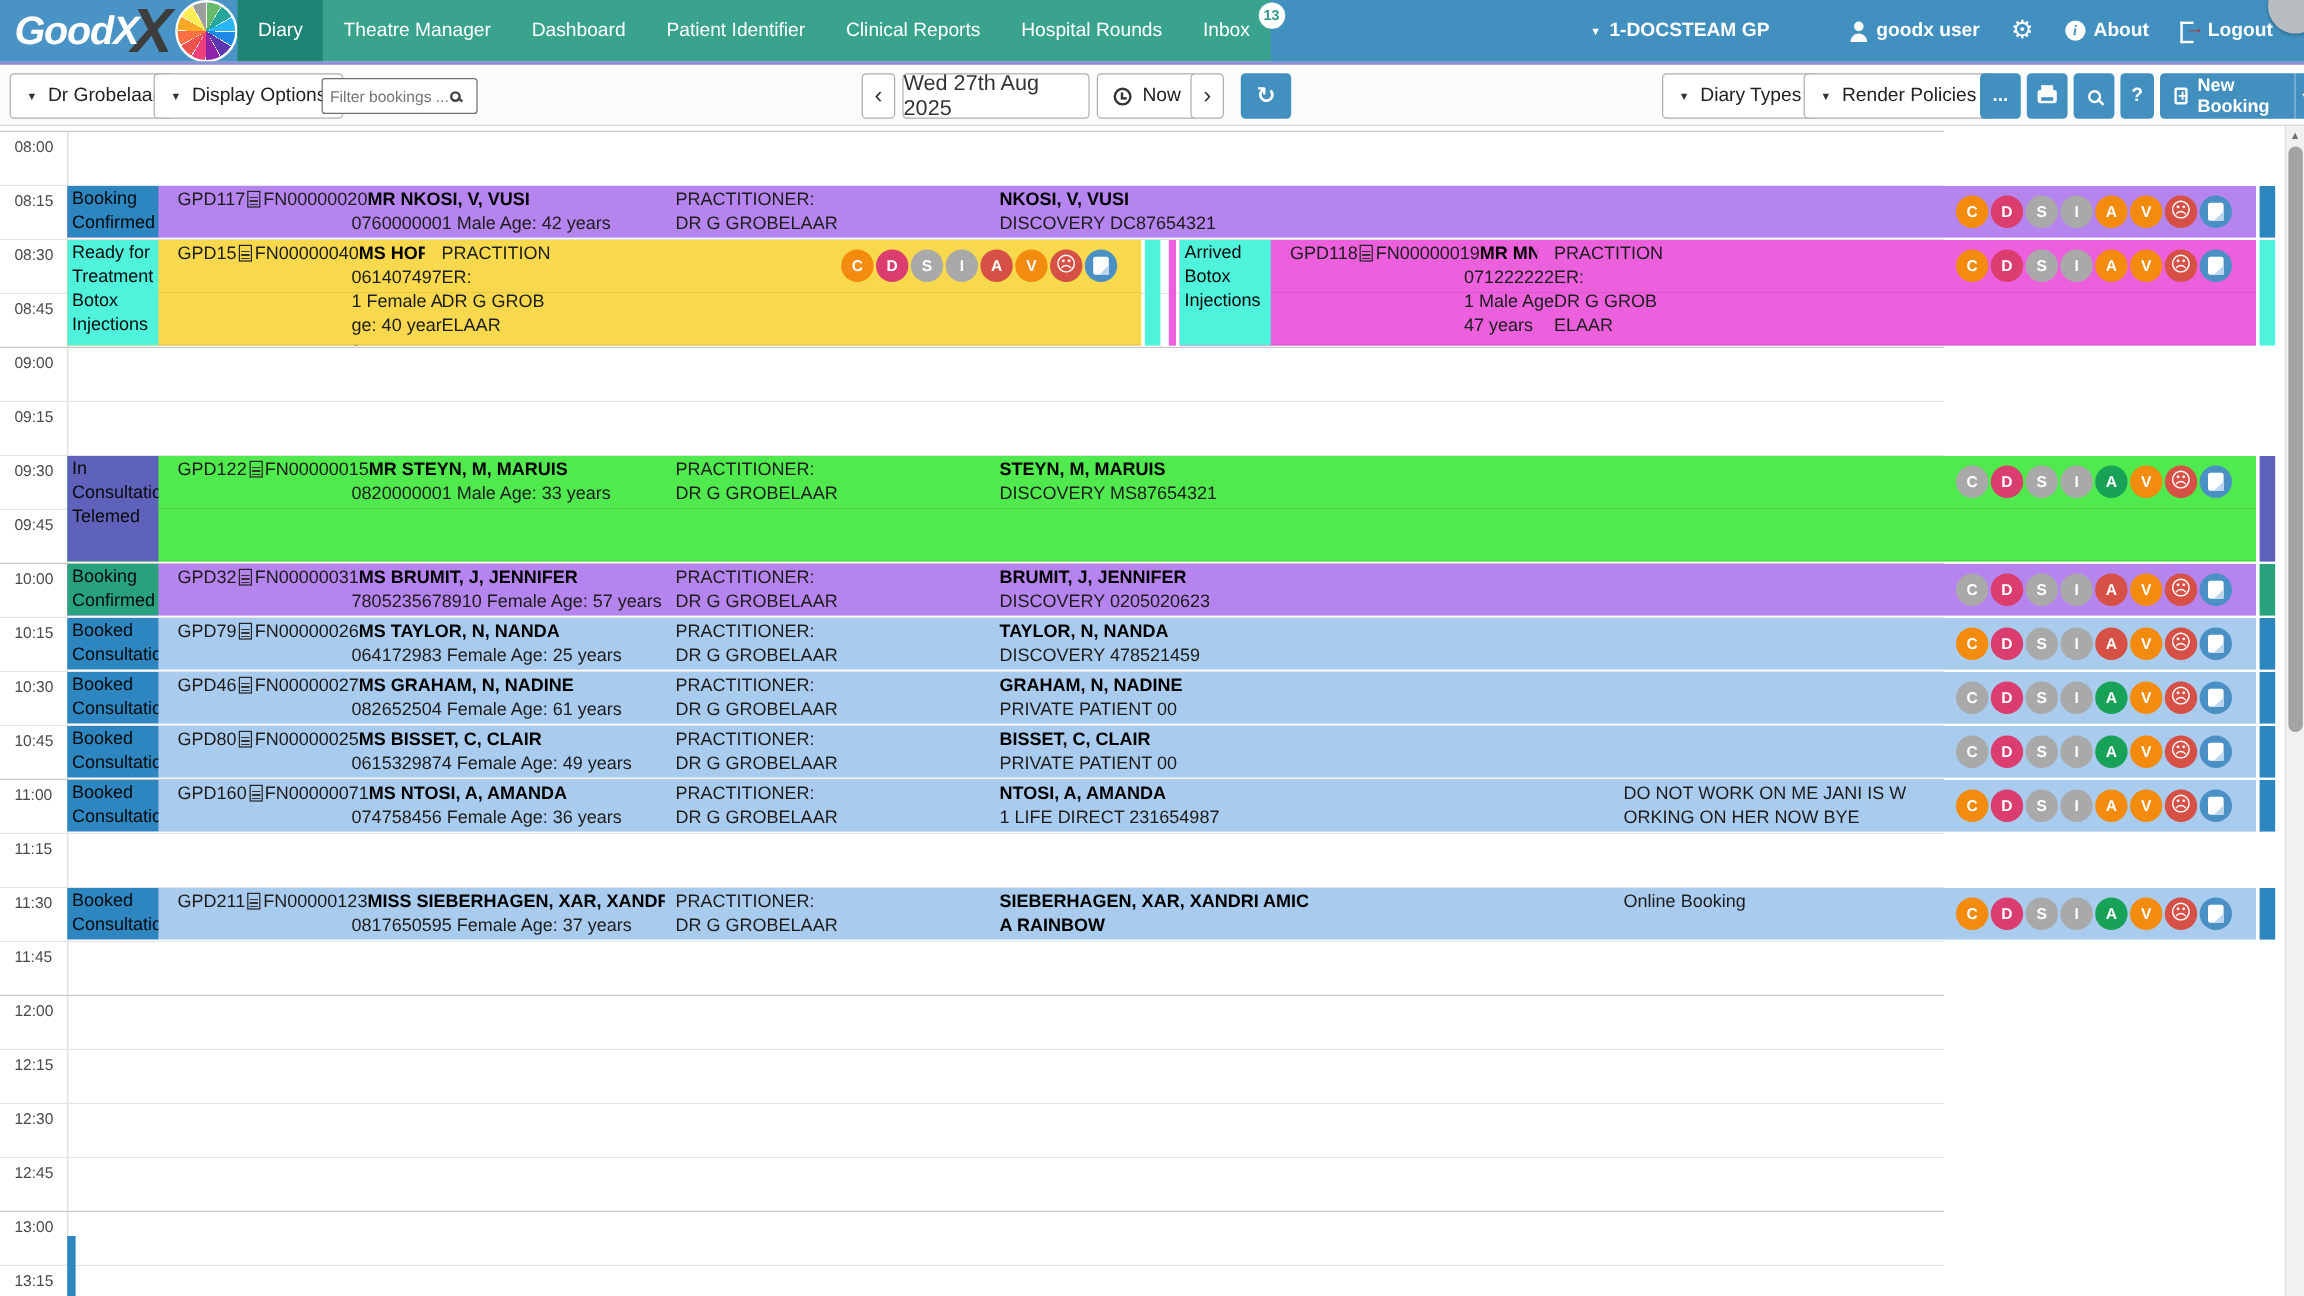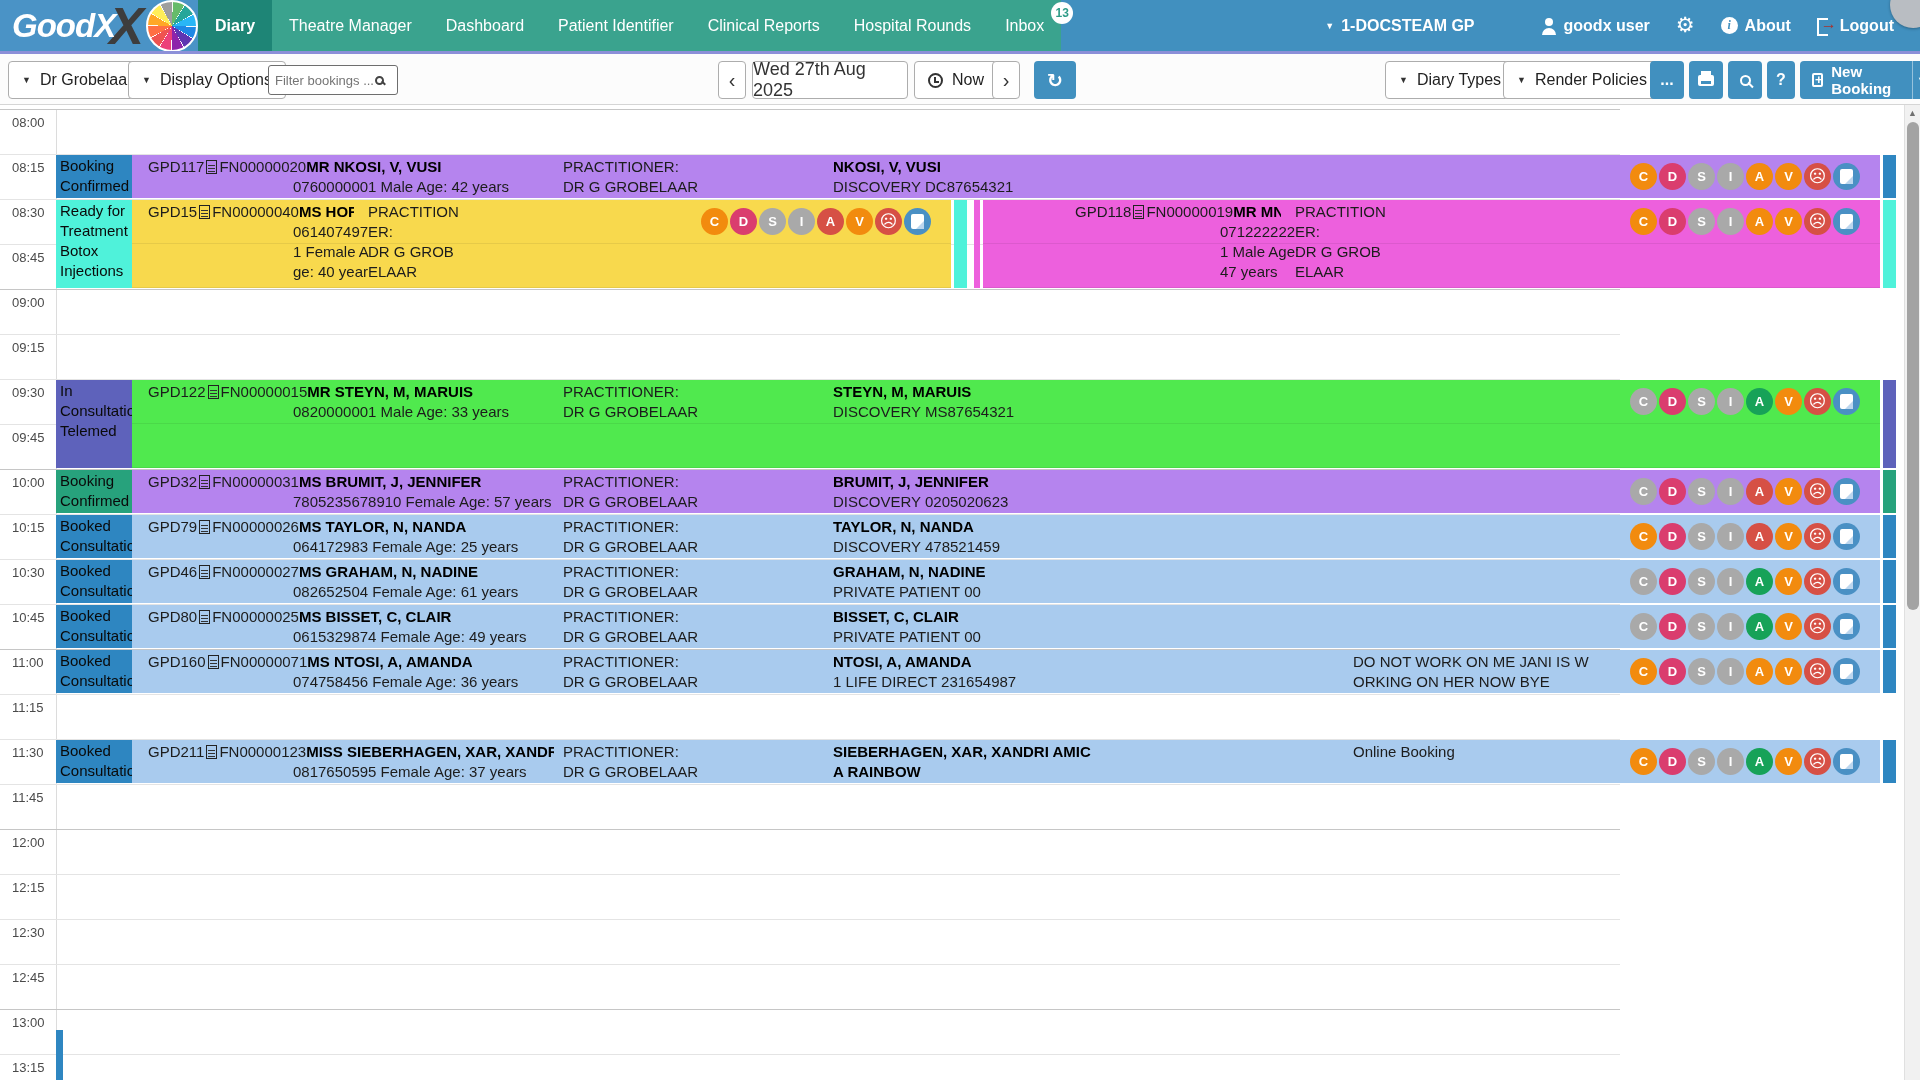--- a/index.html
+++ b/index.html
@@ -16,21 +16,21 @@
            background:
              repeating-conic-gradient(rgba(255,255,255,.95) 0 2deg, transparent 2deg 30deg),
              conic-gradient(#66bb6a 0 30deg,#26a69a 30deg 60deg,#29b6f6 60deg 90deg,
                #1e88e5 90deg 120deg,#5e35b1 120deg 150deg,#8e24aa 150deg 180deg,
                #ec407a 180deg 210deg,#ef5350 210deg 240deg,#ff7043 240deg 270deg,
                #ffa726 270deg 300deg,#ffee58 300deg 330deg,#9e9e9e 330deg 360deg);
            border:2px solid #fff; }
   .nav-items { display:flex; }
   .nav-item { position:relative; color:#fff; font-size:16px; padding:0 17px; line-height:51px;
               cursor:pointer; white-space:nowrap; }
-  .nav-item.active { background:#1e8576;font-weight:bold; }
+  .nav-item.active { background:#1e8576; }
   .badge { position:absolute; top:2px; right:-12px; width:22px; height:22px; border-radius:50%;
            background:#fff; color:#2f9c88; font-size:12px; font-weight:bold; text-align:center;
            line-height:22px; z-index:5; }
   .nav-fill { flex:1; background:#4190bf; }
   .nav-right { background:#4190bf; display:flex; align-items:center; gap:26px; padding:0 26px 0 20px; }
   .nav-link { color:#fff; font-size:16px; font-weight:bold; display:flex; align-items:center; gap:7px;
               cursor:pointer; white-space:nowrap; }
   .practice { margin-right:40px; }
   .caret { font-size:9px; }
   .caret-dark { font-size:9px; color:#333; }
@@ -359,20 +359,21 @@
             <button class="abtn bc-blue">
               <span class="page-ic"></span>
             </button>
           </div>
         </div>
         <div class="endbar" style="background:#4ff2da"></div>
       </div>
       <div class="booking right" style="left: 974px; width: 922px; top: 95px; height: 88px;">
         <div class="lstrip" style="background:#ed60dd"></div>
         <div class="bbody" style="background-color:#ed60dd">
+          <div class="status" style="background:#4ff2da">Arrived Botox Injections</div>
           <div class="col c1">
             <div class="l1"><span>GPD118</span><span class="doc-ic"></span><span>FN00000019</span><span class="pname">MR MNISI, T</span></div>
             <div class="l2">0712222221 Male Age: 47 years</div>
           </div>
           <div class="col c2">
             <div>PRACTITIONER:</div>
             <div>DR G GROBELAAR</div>
           </div>
           <div class="btns">
             <button class="abtn bc-orange">C</button>

